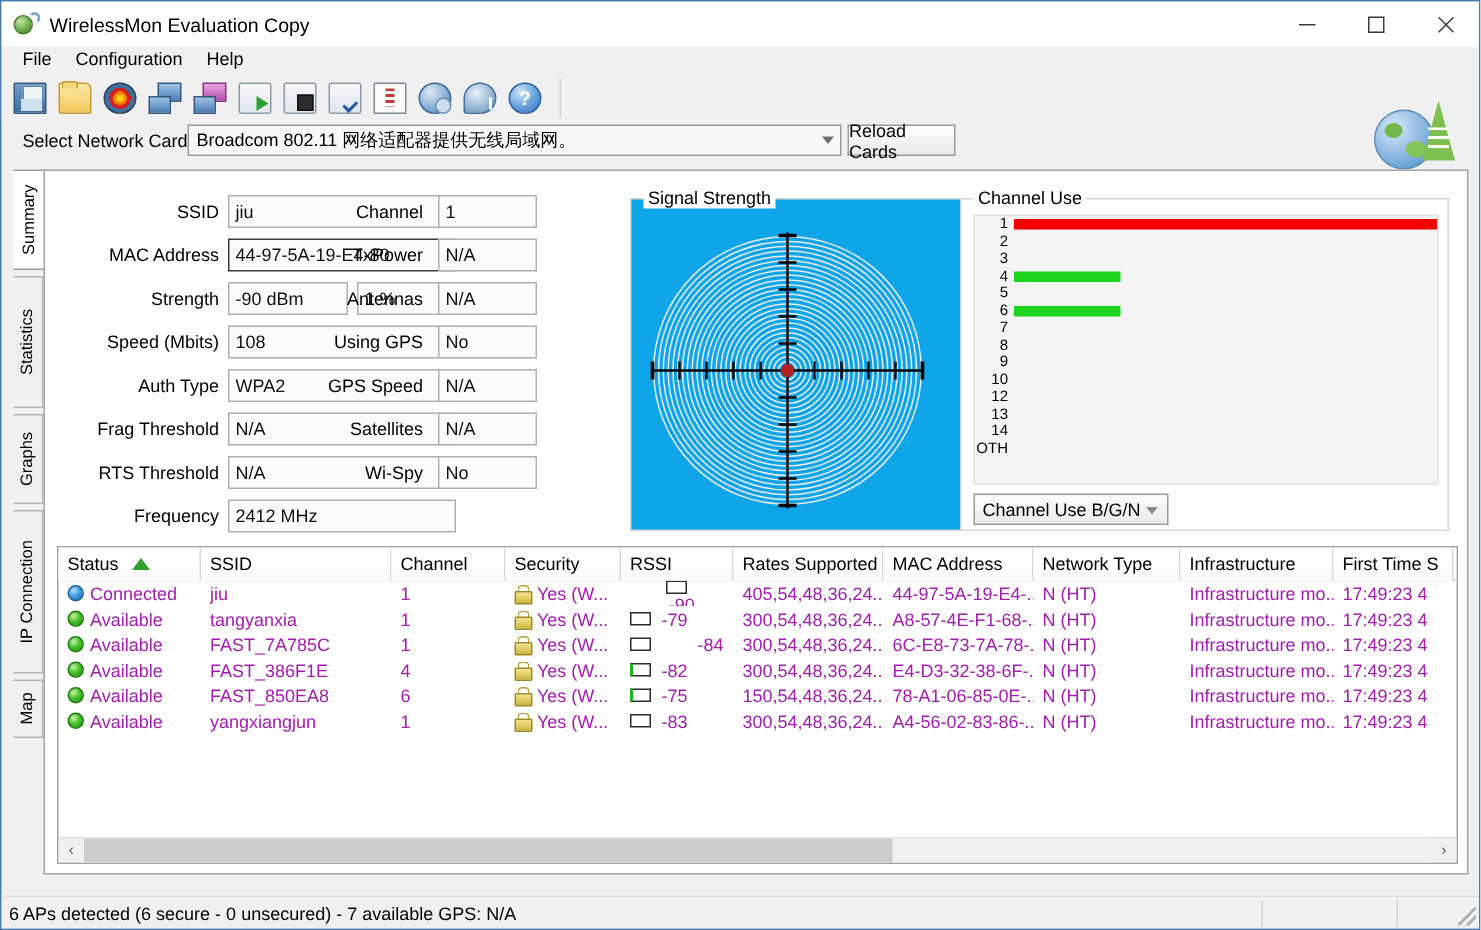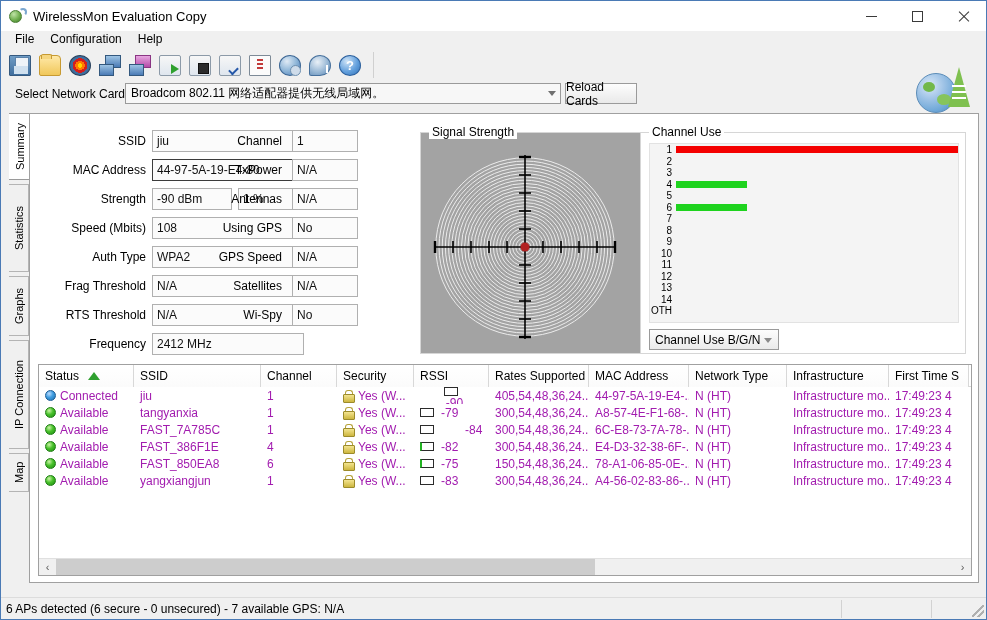--- a/index.html
+++ b/index.html
@@ -212,21 +212,21 @@
     white-space: nowrap; overflow: hidden;
   }
   .finput.focused { border: 1px solid #3c3c3c; }      
 
   
   #fields2 { position: absolute; left: 262px; top: 16px; width: 130px; }
 
   
   #sig-group {
     position: absolute; left: 390px; top: 18px; width: 244px; height: 222px;
-    border: 1px solid #d6d6d6; background: #a3a3a3;
+    border: 1px solid #d6d6d6; background: #0ea5e9;
   }
   .grp-title {
     position: absolute; left: 8px; top: -8px; background: #fff;
     padding: 0 3px; font-size: 12px; color: #000;
   }
   #radar { position: absolute; left: 4px; top: 10px; width: 200px; height: 205px; }
 
   
   #chan-group {
     position: absolute; left: 610px; top: 18px; width: 326px; height: 222px;
@@ -617,24 +617,20 @@
             </div>
             <div class="chrow">
               <div class="chlab">9</div>
               <div class="chbar-track"></div>
             </div>
             <div class="chrow">
               <div class="chlab">10</div>
               <div class="chbar-track"></div>
             </div>
             <div class="chrow">
-              <div class="chlab">11</div>
-              <div class="chbar-track"></div>
-            </div>
-            <div class="chrow">
               <div class="chlab">12</div>
               <div class="chbar-track"></div>
             </div>
             <div class="chrow">
               <div class="chlab">13</div>
               <div class="chbar-track"></div>
             </div>
             <div class="chrow">
               <div class="chlab">14</div>
               <div class="chbar-track"></div>

